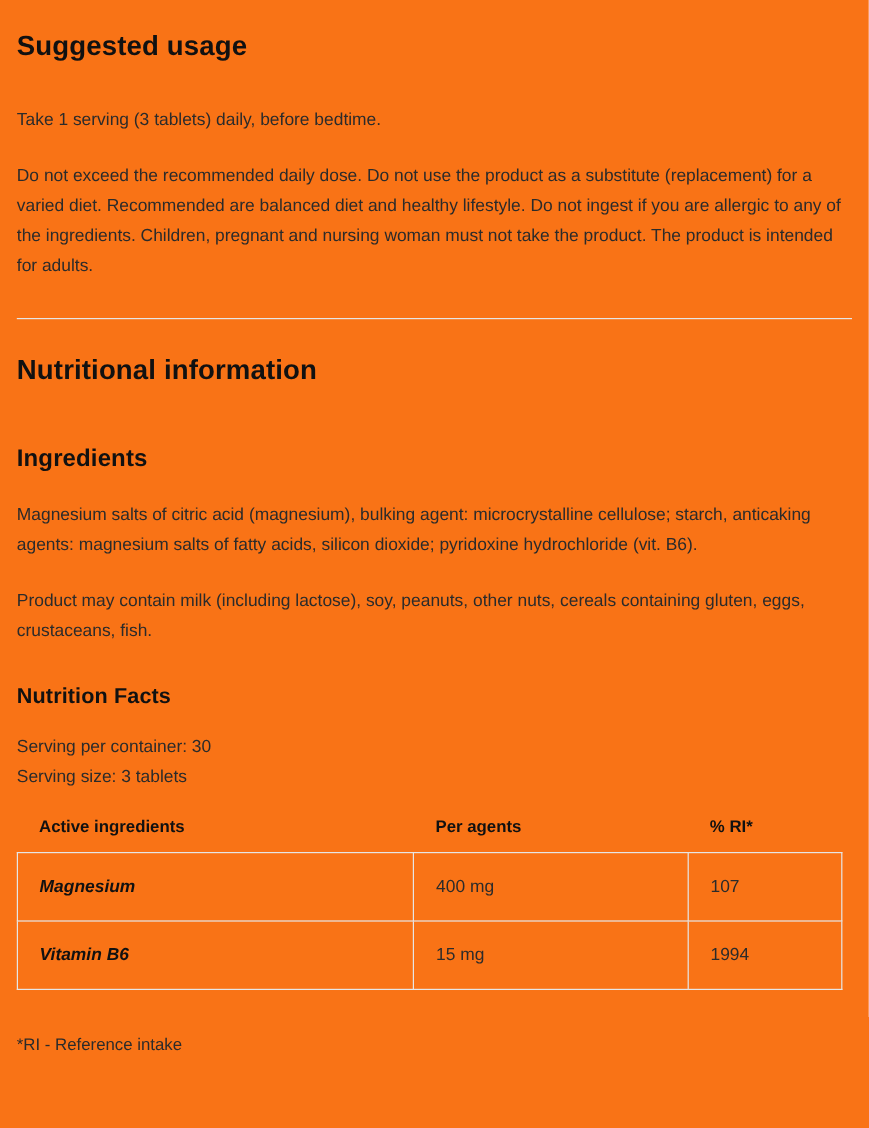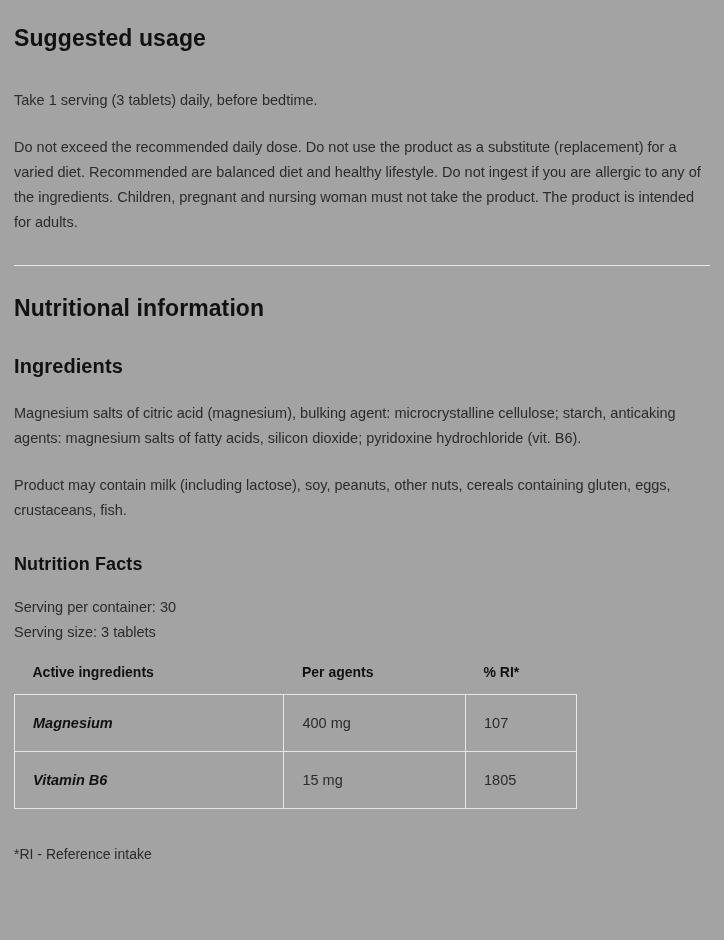--- a/index.html
+++ b/index.html
@@ -10,36 +10,36 @@
     height: 940px;
     background: #ffffff;
     font-family: "Liberation Sans", sans-serif;
     color: #1a1a1a;
     -webkit-font-smoothing: antialiased;
   }
   .page {
     width: 724px;
     min-height: 940px;
     padding: 14px 14px 0 14px;
-    background: #a3a3a3;
+    background: #f97316;
   }
 
   h2.section-title {
     font-size: 23px;
     line-height: 1.3;
     font-weight: 700;
     margin: 10px 0 0 0;
     color: #111111;
     letter-spacing: 0.1px;
   }
   h3.sub-title {
     font-size: 20px;
     line-height: 1.3;
     font-weight: 700;
-    margin: 0 0 0 0;
+    margin: 16px 0 0 0;
     color: #111111;
     letter-spacing: 0.1px;
   }
   h4.sub-title-small {
     font-size: 18px;
     line-height: 1.3;
     font-weight: 700;
     margin: 0;
     color: #111111;
     letter-spacing: 0.1px;
@@ -65,21 +65,21 @@
   }
 
   .facts-line {
     font-size: 14.5px;
     line-height: 1.72;
     color: #2b2b2b;
     margin: 0;
   }
 
   table.nutrition-table {
-    width: 563px;
+    width: 688px;
     border-collapse: collapse;
     margin-top: 20px;
     font-size: 14.5px;
   }
   table.nutrition-table th {
     text-align: left;
     font-weight: 700;
     font-size: 14px;
     color: #111111;
     padding: 0 0 14px 18px;
@@ -156,21 +156,21 @@
       </thead>
       <tbody>
         <tr>
           <td class="name-cell">Magnesium</td>
           <td>400 mg</td>
           <td>107</td>
         </tr>
         <tr>
           <td class="name-cell">Vitamin B6</td>
           <td>15 mg</td>
-          <td>1805</td>
+          <td>1994</td>
         </tr>
       </tbody>
     </table>
 
     <p class="footnote">*RI - Reference intake</p>
   </section>
 
 </div>
 
 </body></html>

